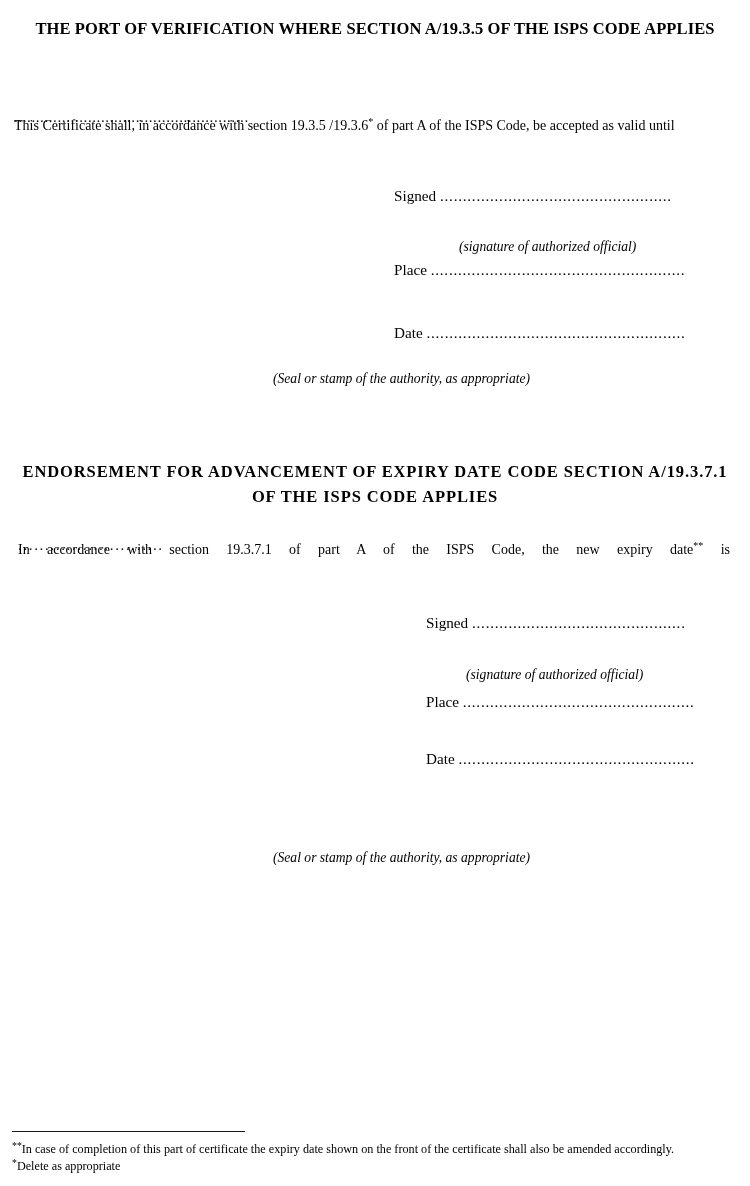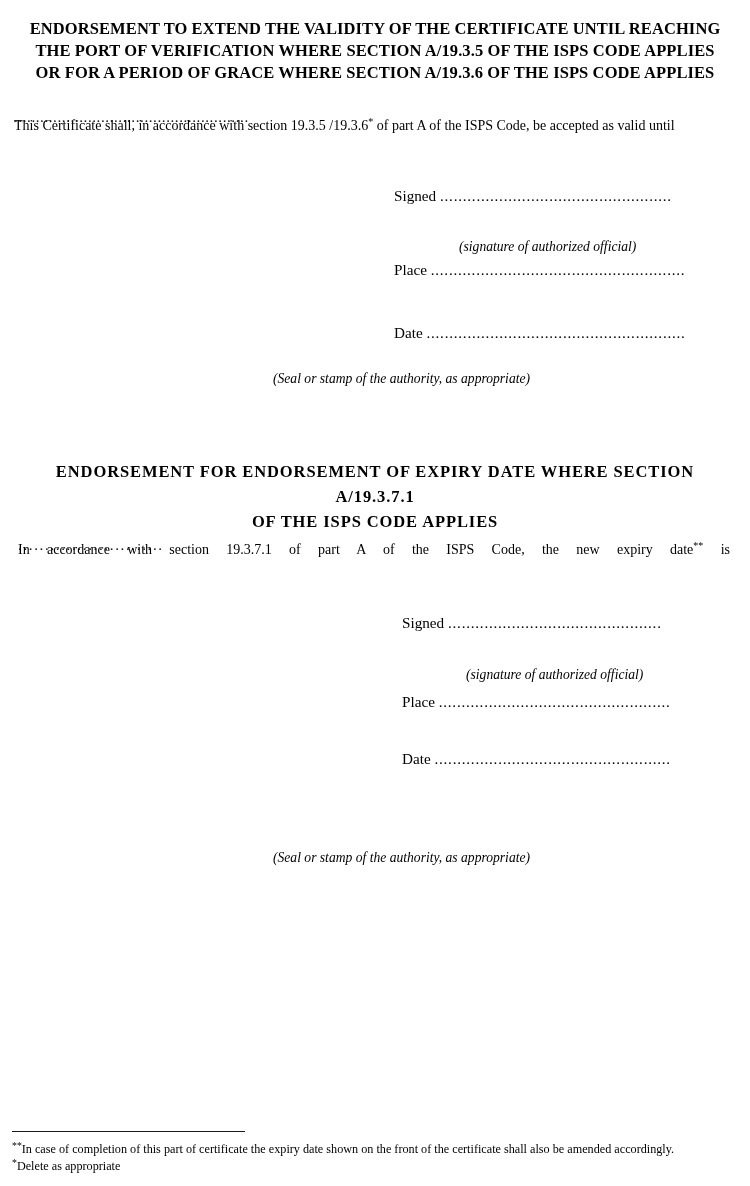--- a/index.html
+++ b/index.html
@@ -110,21 +110,21 @@
     letter-spacing: 0.75px;
   }
 
   
   #sig-block-1 .sig-row          { left: 378px; width: 348px; }
   #sig-block-1 #row-signed-1     { top: 0px; }
   #sig-block-1 #row-place-1      { top: 74px; }
   #sig-block-1 #row-date-1       { top: 137px; }
 
   
-  #sig-block-2 .sig-row          { left: 386px; width: 316px; }
+  #sig-block-2 .sig-row          { left: 410px; width: 316px; }
   #sig-block-2 #row-signed-2     { top: 0px; }
   #sig-block-2 #row-place-2      { top: 79px; }
   #sig-block-2 #row-date-2       { top: 136px; }
 
   .sig-caption {
     position: absolute;
     font-style: italic;
     font-size: 13.6px;
     white-space: nowrap;
     margin-top: 28px;
@@ -168,23 +168,21 @@
     font-size: 0.8em;
     vertical-align: 0.42em;
   }
 </style>
 </head>
 <body>
 
 <div class="page">
 
   <h1 class="section-title" id="title-1">
-    <span class="title-line">ENDORSEMENT TO EXTEND THE VALIDITY OF THE CERTIFICATE UNTIL REACHING</span>
     <span class="title-line">THE PORT OF VERIFICATION WHERE SECTION A/19.3.5 OF  THE ISPS CODE APPLIES</span>
-    <span class="title-line">OR FOR A PERIOD OF GRACE WHERE SECTION A/19.3.6 OF THE ISPS CODE APPLIES</span>
   </h1>
 
   <p class="body-par" id="par-1">
     <span>This Certificate shall, in accordance with section 19.3.5 /19.3.6</span><sup class="fn">*</sup><span> of part A of the ISPS Code, be accepted as valid until</span>
   </p>
 
   <div class="dots" id="dots-1">......................................................</div>
 
   <div class="sig-block" id="sig-block-1">
     <div class="sig-row" id="row-signed-1">
@@ -198,21 +196,21 @@
     <div class="sig-row" id="row-date-1">
       <span class="sig-label">Date</span>
       <span class="sig-dots">.........................................................</span>
     </div>
   </div>
 
   <div class="sig-caption" id="caption-1">(signature of authorized official)</div>
   <div class="seal-note" id="seal-1">(Seal or stamp of the authority, as appropriate)</div>
 
   <h1 class="section-title" id="title-2">
-    <span class="title-line">ENDORSEMENT  FOR  ENDORSEMENT  OF EXPIRY  DATE  WHERE SECTION A/19.3.7.1</span>
+    <span class="title-line">ENDORSEMENT  FOR  ADVANCEMENT  OF EXPIRY  DATE  CODE SECTION A/19.3.7.1</span>
     <span class="title-line">OF  THE  ISPS  CODE  APPLIES</span>
   </h1>
 
   <p class="body-par" id="par-2">
     <span>In accordance with section 19.3.7.1 of part A of the ISPS Code, the new expiry date</span><sup class="fn">**</sup><span> is</span>
   </p>
 
   <div class="dots" id="dots-2">...........................</div>
 
   <div class="sig-block" id="sig-block-2">

